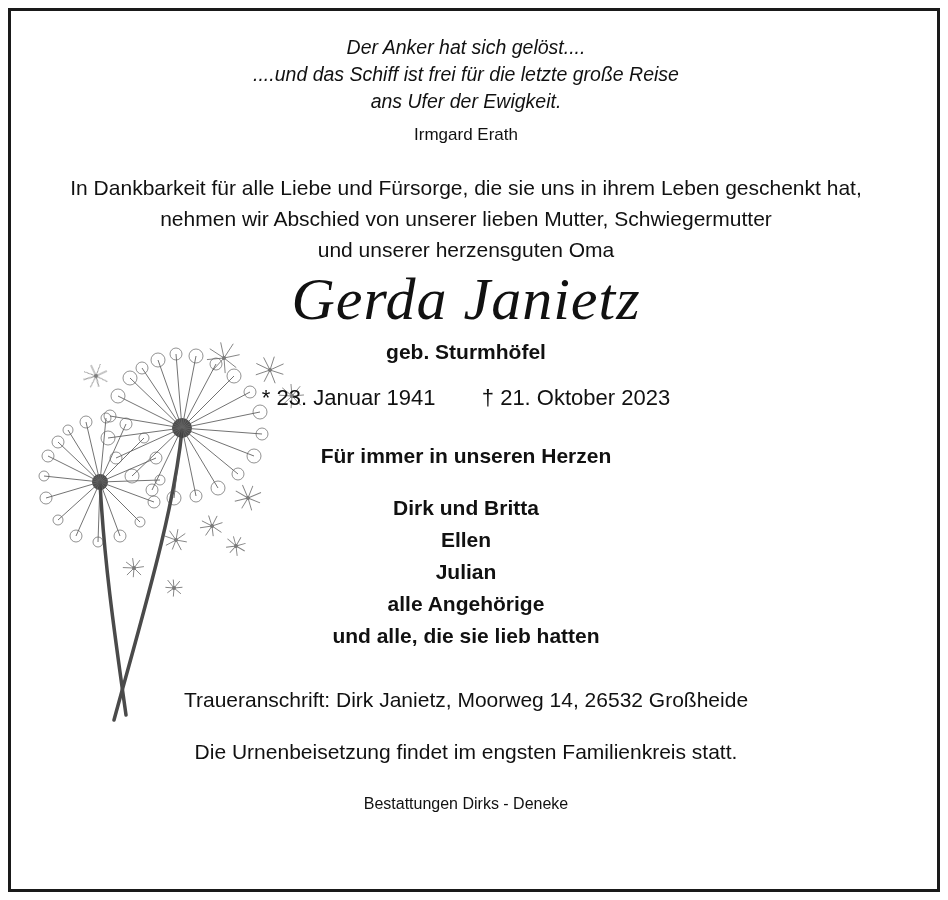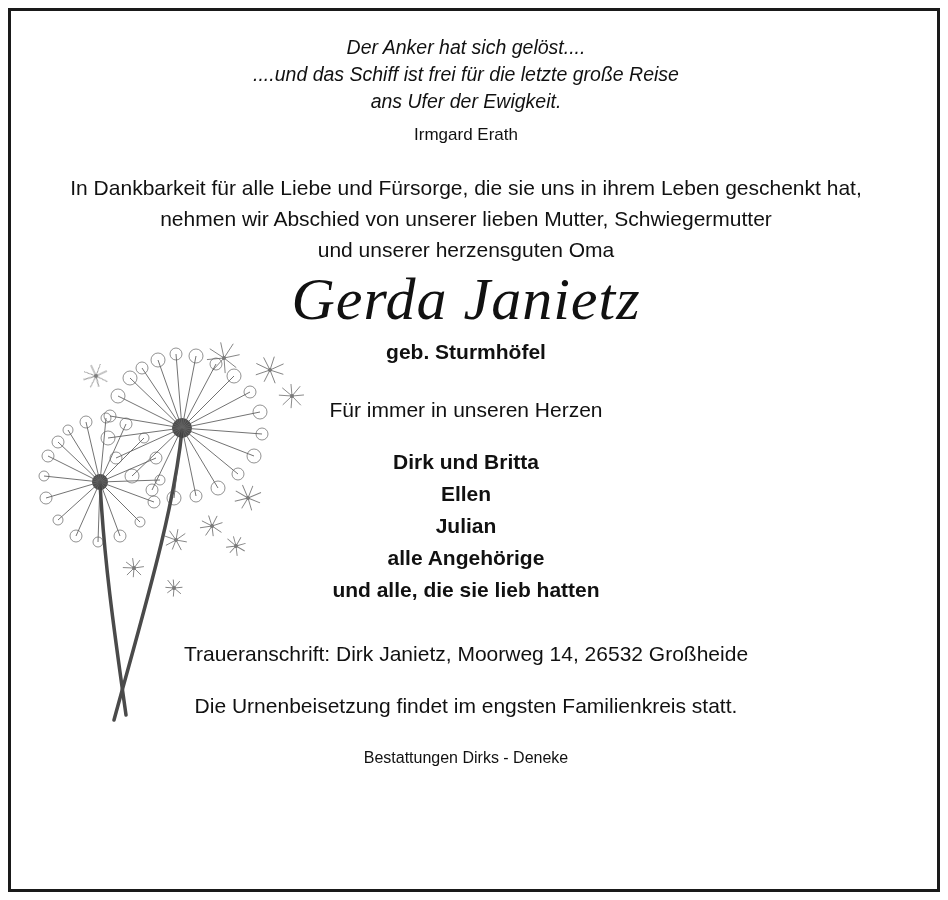--- a/index.html
+++ b/index.html
@@ -79,20 +79,21 @@
     margin-top: 16px;
     font-size: 22px;
     line-height: 30px;
   }
   .dates .gap { display: inline-block; width: 34px; }
 
   .forever {
     margin-top: 28px;
     font-size: 21px;
     line-height: 30px;
+    font-weight: bold;
   }
 
   .family {
     margin-top: 22px;
     font-size: 21px;
     font-weight: bold;
     line-height: 30px;
   }
   .family-line { display: block; margin-top: 2px; }
 
@@ -281,20 +282,25 @@
     <div class="intro">
       <span class="intro-line">In Dankbarkeit für alle Liebe und Fürsorge, die sie uns in ihrem Leben geschenkt hat,</span>
       <span class="intro-line">nehmen wir Abschied von unserer lieben Mutter, Schwiegermutter</span>
       <span class="intro-line">und unserer herzensguten Oma</span>
     </div>
 
     <div class="name">Gerda Janietz</div>
 
     <div class="maiden">geb. Sturmhöfel</div>
 
+    <div class="dates">
+      <span>* 23. Januar 1941</span>
+      <span class="gap"></span>
+      <span>† 21. Oktober 2023</span>
+    </div>
 
     <div class="forever">Für immer in unseren Herzen</div>
 
     <div class="family">
       <span class="family-line">Dirk und Britta</span>
       <span class="family-line">Ellen</span>
       <span class="family-line">Julian</span>
       <span class="family-line">alle Angehörige</span>
       <span class="family-line">und alle, die sie lieb hatten</span>
     </div>

